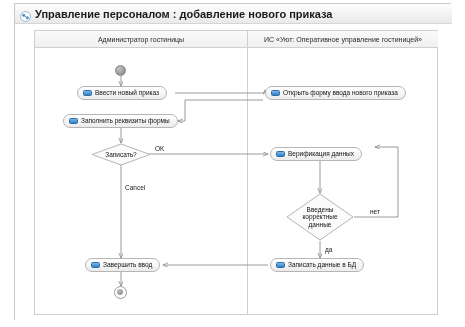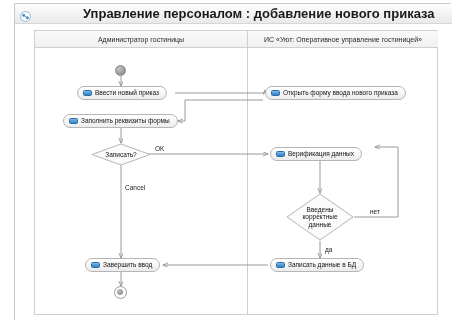--- a/index.html
+++ b/index.html
@@ -42,26 +42,25 @@
     border-bottom: 1px solid #d6d6d6;
   }
   .title-icon {
     width: 11px;
     height: 11px;
     margin-right: 4px;
     flex: 0 0 auto;
     position: relative;
   }
   .title-text {
-    font-size: 13px;
+    font-size: 11px;
     font-weight: bold;
     color: #1a1a1a;
     white-space: nowrap;
     letter-spacing: 0px;
-    margin-left: 48px;
   }
 
   
   .canvas {
     position: absolute;
     left: 0;
     top: 20px;
     width: 437px;
     height: 296px;
     background: #ffffff;

